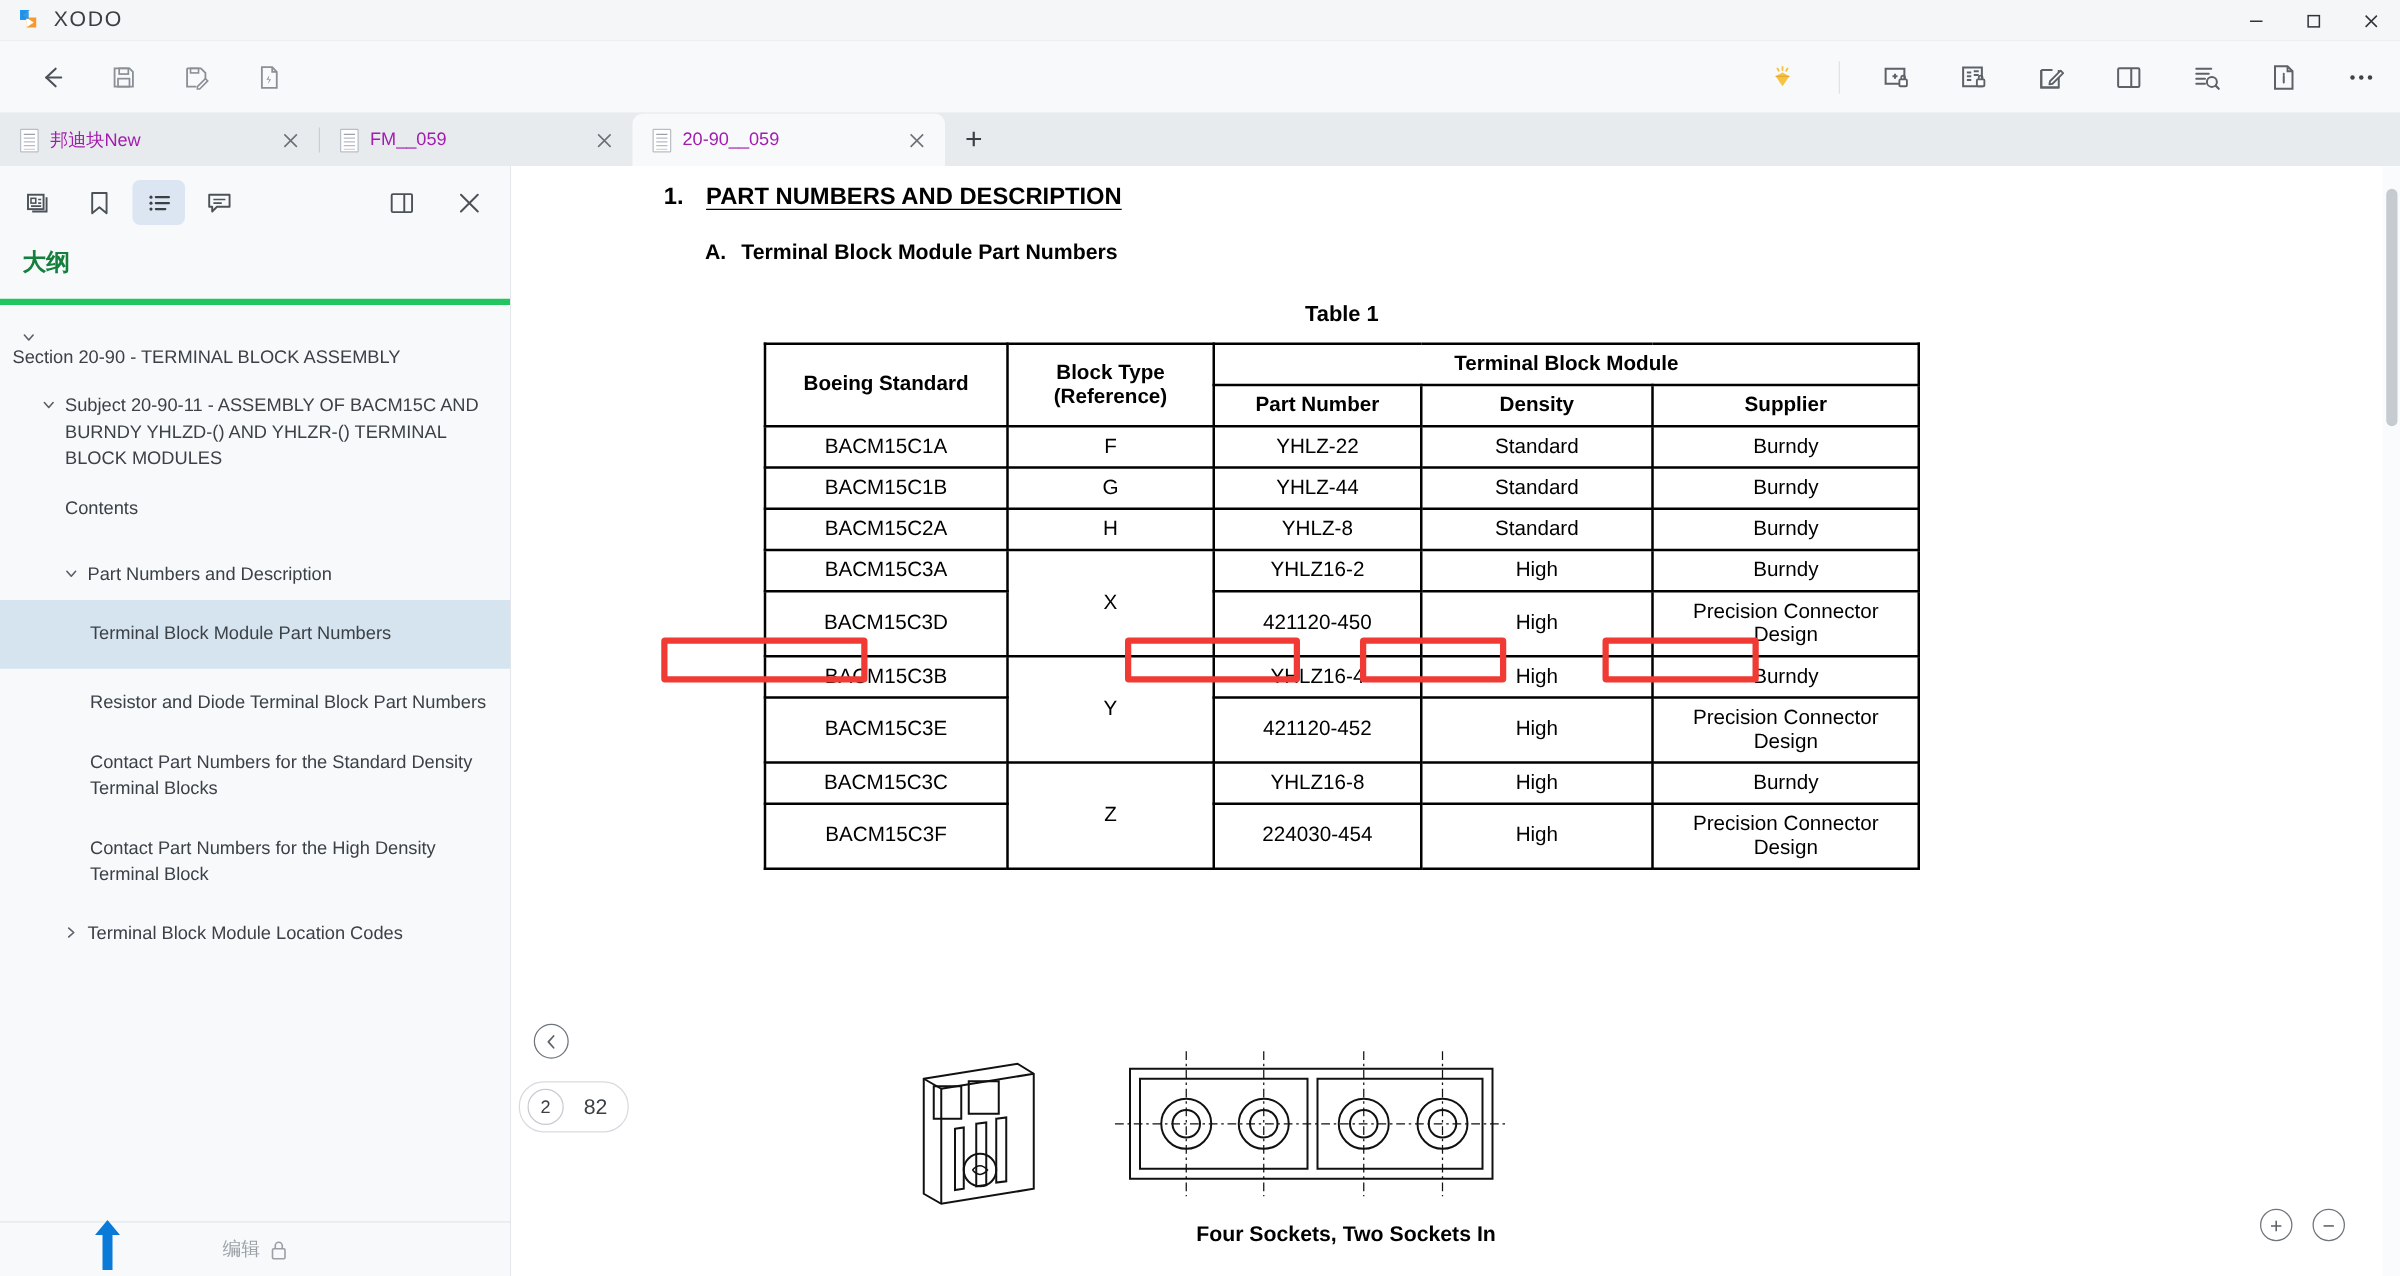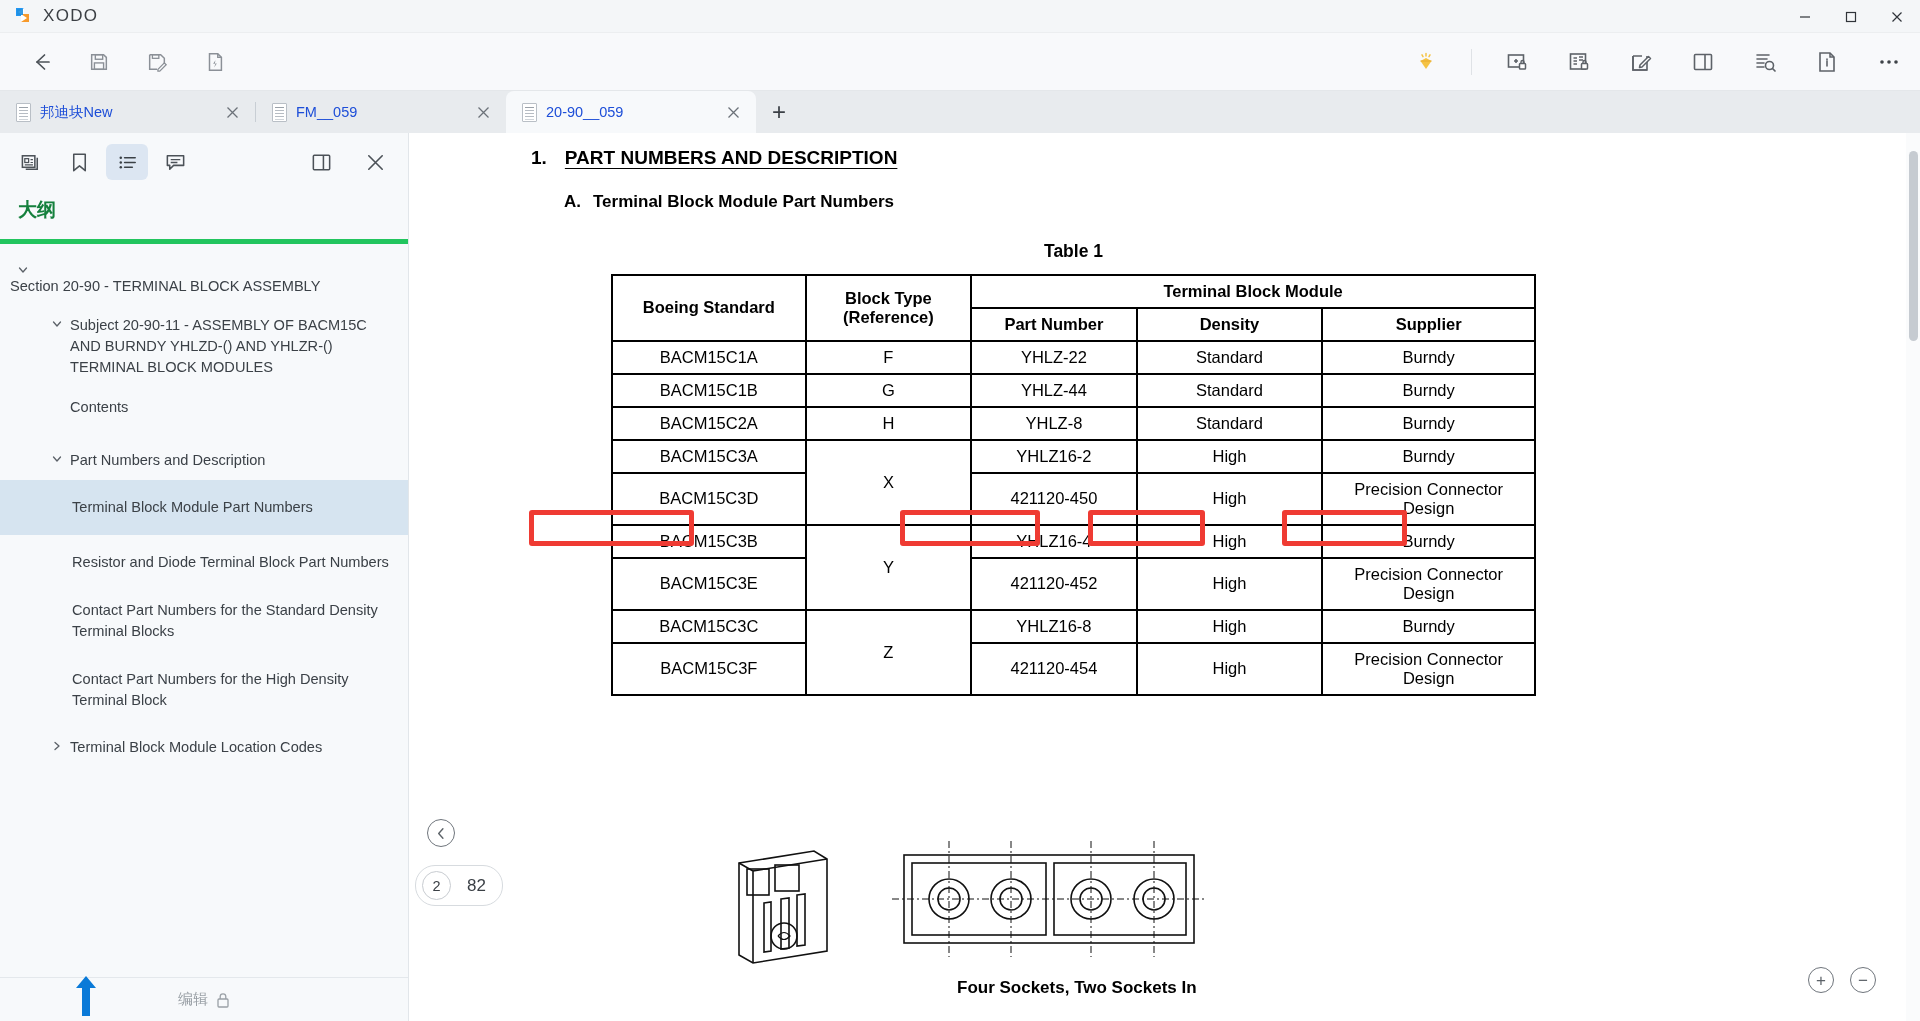--- a/index.html
+++ b/index.html
@@ -41,21 +41,21 @@
   }
   .tb-sep { width: 1px; height: 26px; background: #dfe2e6; }
 
   
   .tabstrip {
     height: 42px; background: #e8ebee; display: flex; align-items: flex-end;
     position: relative;
   }
   .tab {
     height: 42px; display: flex; align-items: center; gap: 9px;
-    padding: 0 12px 0 16px; font-size: 14.5px; color: #1d4ed8;
+    padding: 0 12px 0 16px; font-size: 14.5px; color: #a21caf;
     min-width: 250px; position: relative;
   }
   .tab.active { background: #f7f9fb; border-radius: 8px 8px 0 0; }
   .tab-icon {
     width: 15px; height: 19px; background: #fff; border: 1px solid #b9bfc6;
     border-radius: 1px; flex: 0 0 auto; position: relative; overflow: hidden;
   }
   .tab-icon::before {
     content: ""; position: absolute; left: 2px; top: 3px; right: 2px; height: 1px;
     background: #9aa1a9;
@@ -103,21 +103,21 @@
     display: flex; align-items: flex-start; padding: 9px 18px 9px 0;
     font-size: 14.6px; color: #3b4147; line-height: 1.45;
   }
   .ol-item.selected { background: #d6e4f0; }
   .ol-caret {
     width: 26px; flex: 0 0 auto; display: flex; justify-content: center;
     color: #5b6168; font-size: 12px; padding-top: 3px;
   }
   .ol-text { flex: 1; }
   .lv0 { padding-left: 10px; flex-direction: column; }
-  .lv1 { padding-left: 44px; }
+  .lv1 { padding-left: 26px; }
   .lv2 { padding-left: 44px; }
   .lv3 { padding-left: 72px; }
 
   .sb-footer {
     height: 44px; border-top: 1px solid #e4e8ec; display: flex; align-items: center;
     justify-content: center; gap: 8px; color: #9aa0a6; font-size: 15px; position: relative;
   }
 
   
   .docview { flex: 1; background: #fff; position: relative; overflow: hidden; }
@@ -575,21 +575,21 @@
           </tr>
           <tr>
             <td>BACM15C3C</td>
             <td rowspan="2">Z</td>
             <td>YHLZ16-8</td>
             <td>High</td>
             <td>Burndy</td>
           </tr>
           <tr>
             <td>BACM15C3F</td>
-            <td>421120-454</td>
+            <td>224030-454</td>
             <td>High</td>
             <td>Precision Connector Design</td>
           </tr>
         </tbody>
       </table>
 
       <div class="ann" style="left:120px; top:377px; width:165px; height:36px;"></div>
       <div class="ann" style="left:491px; top:377px; width:140px; height:36px;"></div>
       <div class="ann" style="left:679px; top:377px; width:117px; height:36px;"></div>
       <div class="ann" style="left:873px; top:377px; width:125px; height:36px;"></div>

